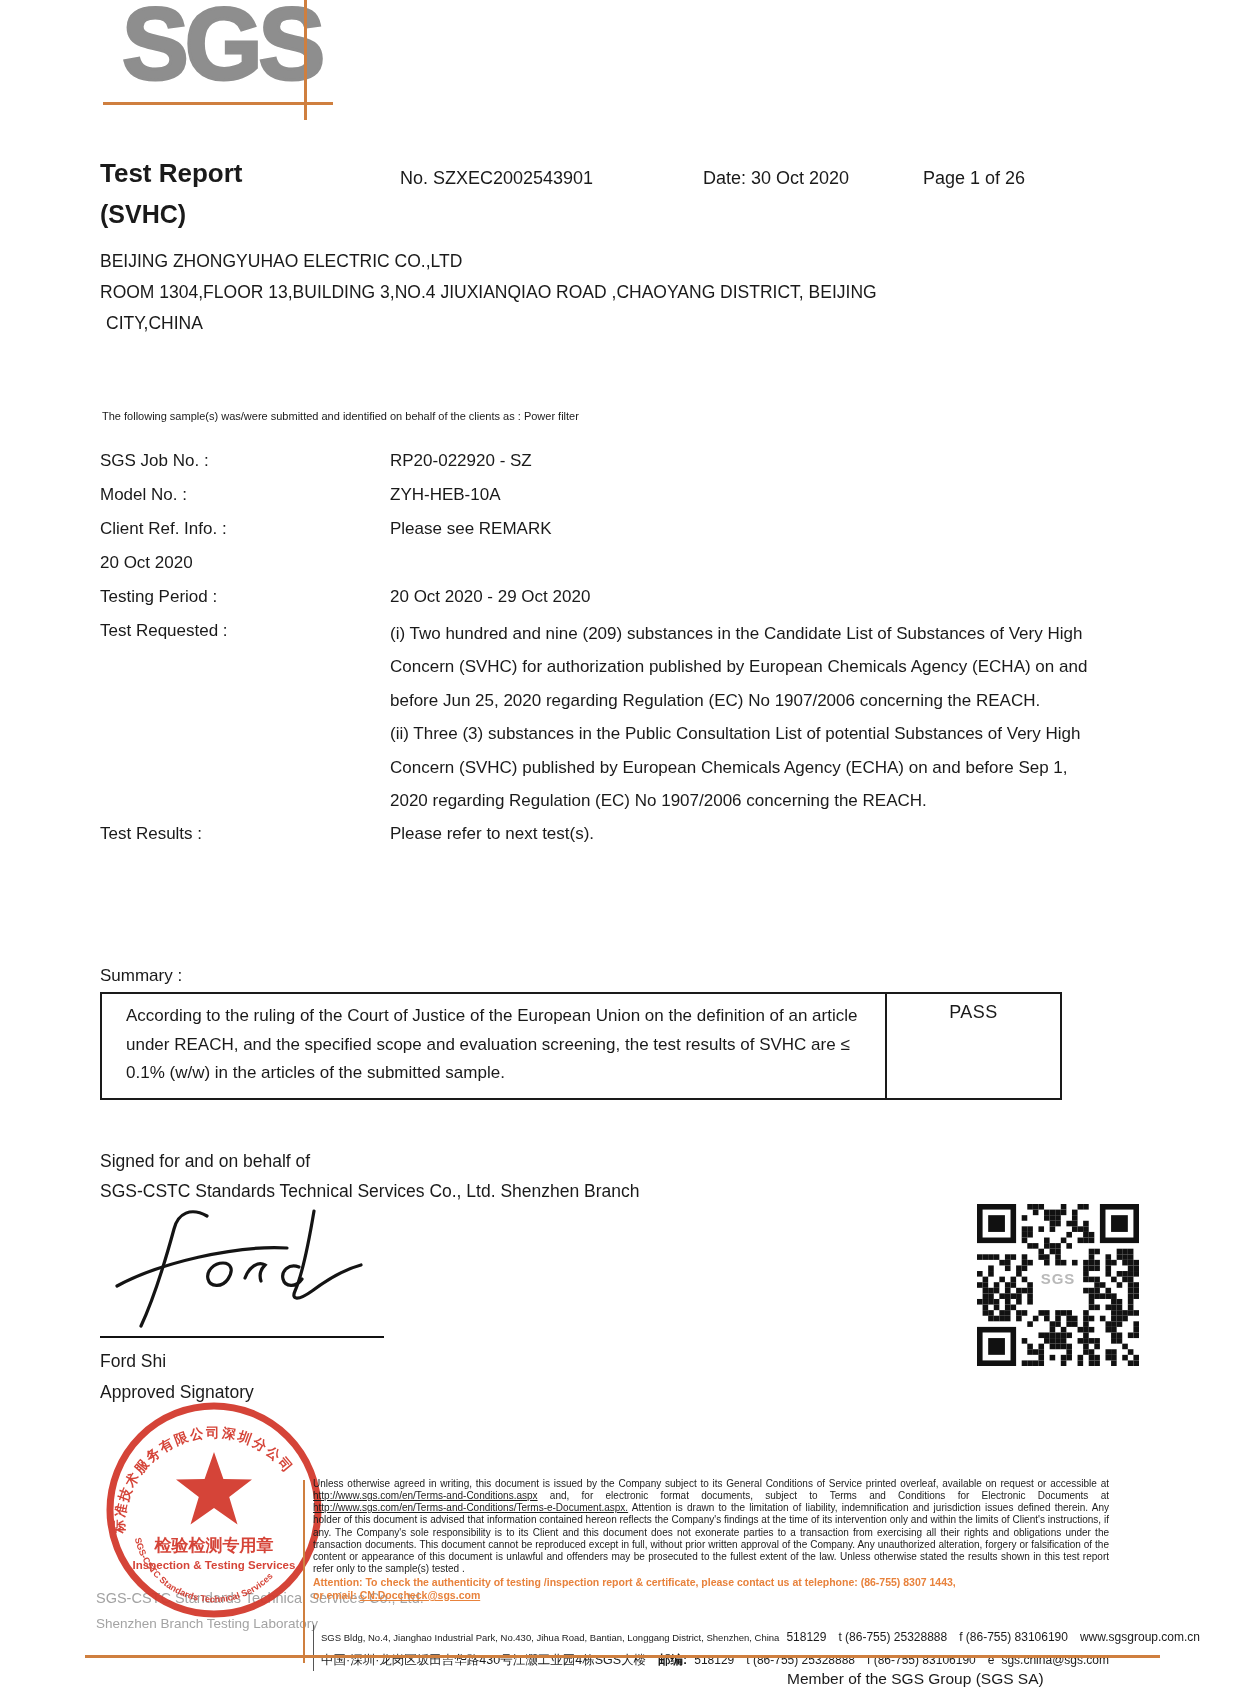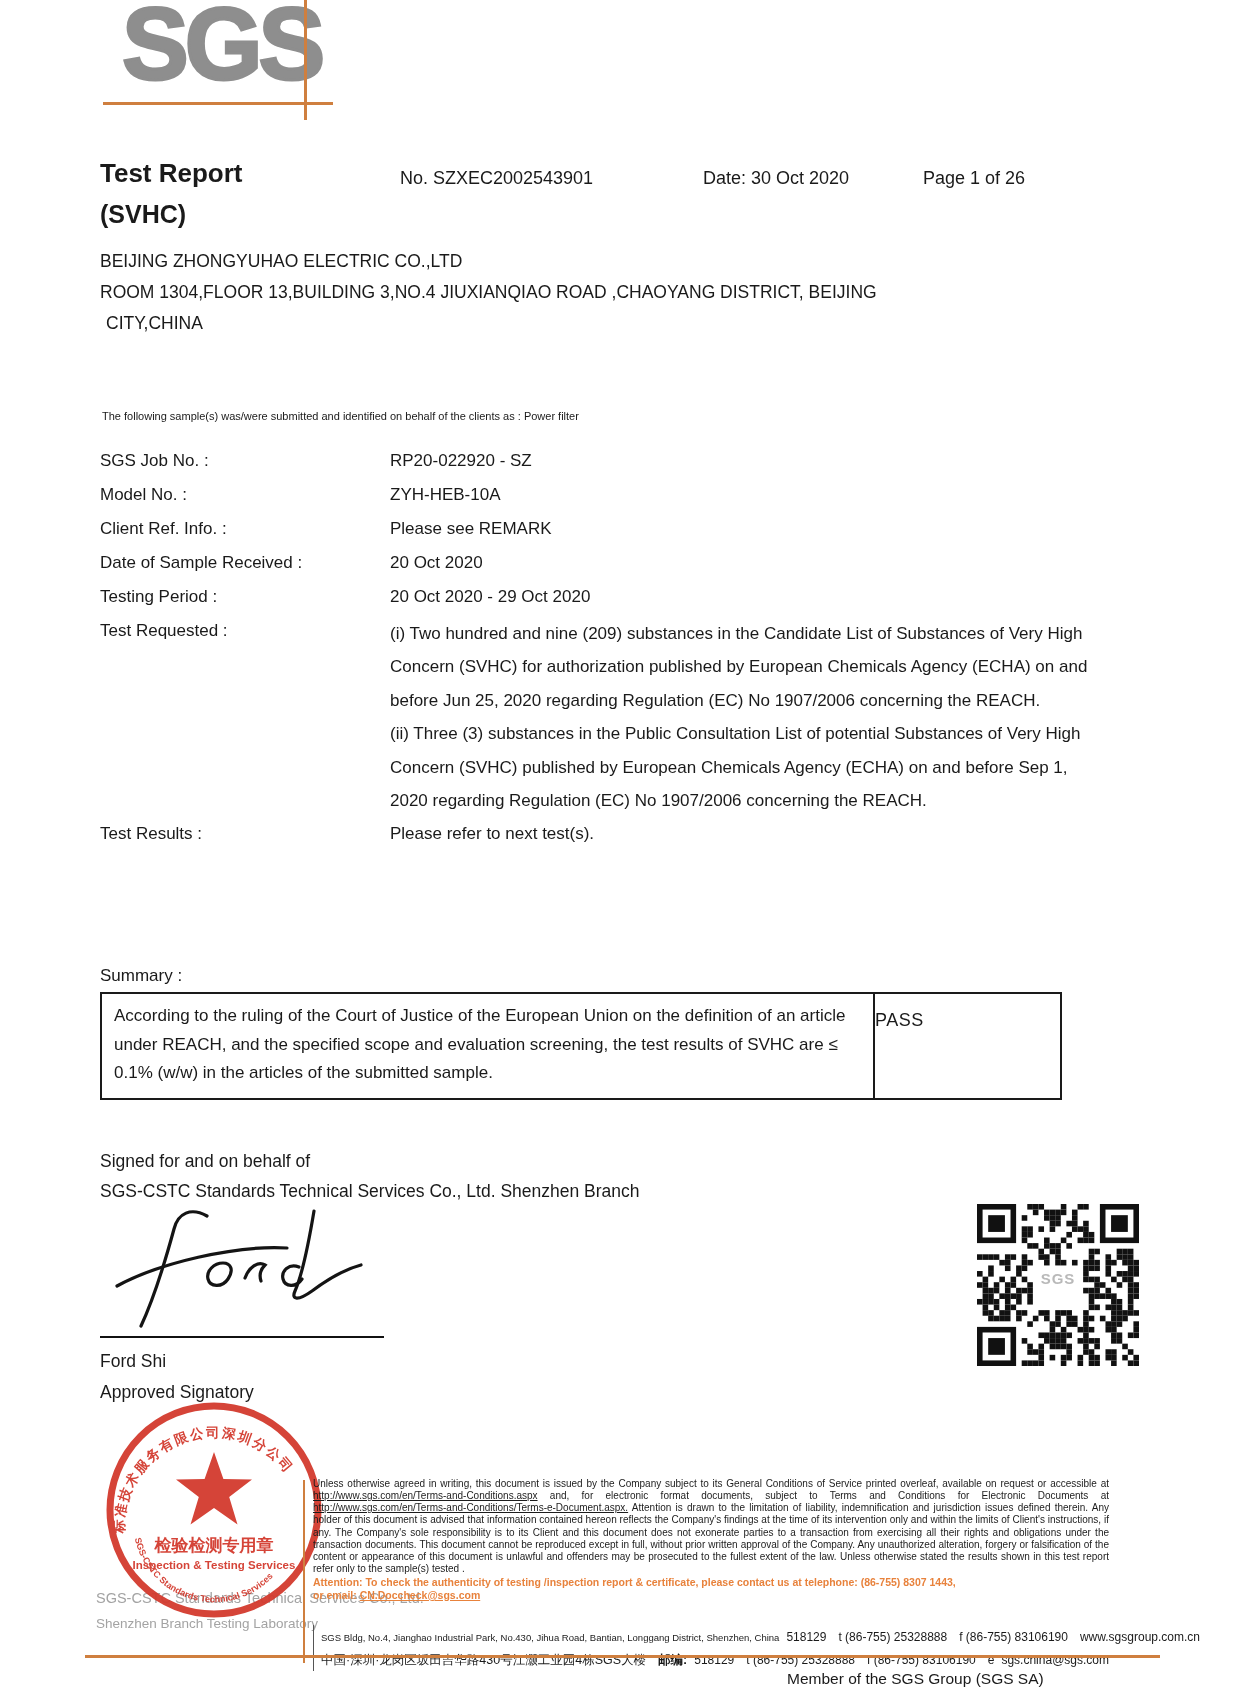--- a/index.html
+++ b/index.html
@@ -32,22 +32,22 @@
   .drow{display:flex;line-height:34px;}
   .drow .lbl{width:290px;flex:0 0 290px;}
   .drow .val{flex:1;}
   .drow-multi{display:flex;}
   .drow-multi .lbl{width:290px;flex:0 0 290px;line-height:34px;}
   .tr-val{flex:0 0 700px;width:700px;line-height:33.4px;padding-top:3px;}
   .tr-val p{margin:0;}
 
   .summary-h{left:100px;top:966px;font-size:17px;}
   .summary-box{left:100px;top:992px;width:958px;border:2px solid #1a1a1a;display:flex;}
-  .summary-left{flex:0 0 745px;padding:8px 14px 10px 12px;font-size:17px;line-height:28.5px;}
-  .summary-right{flex:1;border-left:2px solid #1a1a1a;text-align:left;padding-top:16px;
+  .summary-left{flex:0 0 745px;padding:8px 14px 10px 12px;font-size:17px;line-height:28.5px;margin-left:12px;}
+  .summary-right{flex:1;border-left:2px solid #1a1a1a;text-align:center;padding-top:8px;
     font-size:18px;letter-spacing:.5px;}
 
   .signed{left:100px;top:1146px;font-size:17.5px;line-height:30px;}
   .sig-svg{left:95px;top:1200px;}
   .sig-line{left:100px;top:1336px;width:284px;height:2px;background:#111;}
   .signer{left:100px;top:1346px;font-size:17.5px;line-height:31px;}
 
   .qr-wrap{left:977px;top:1204px;width:162px;height:162px;}
   .qr-label{position:absolute;left:0;top:66px;width:162px;text-align:center;
     font-size:15px;font-weight:bold;color:#b9b9b9;letter-spacing:1px;}
@@ -107,21 +107,20 @@
     </div>
     <div class="drow">
       <span class="lbl">Model No. :</span>
       <span class="val">ZYH-HEB-10A</span>
     </div>
     <div class="drow">
       <span class="lbl">Client Ref. Info. :</span>
       <span class="val">Please see REMARK</span>
     </div>
     <div class="drow">
-      <span class="lbl">Date of Sample Received :</span>
       <span class="val">20 Oct 2020</span>
     </div>
     <div class="drow">
       <span class="lbl">Testing Period :</span>
       <span class="val">20 Oct 2020 - 29 Oct 2020</span>
     </div>
     <div class="drow-multi">
       <span class="lbl">Test Requested :</span>
       <div class="tr-val">
         <p>(i) Two hundred and nine (209) substances in the Candidate List of Substances of Very High Concern (SVHC) for authorization published by European Chemicals Agency (ECHA) on and before Jun 25, 2020 regarding Regulation (EC) No 1907/2006 concerning the REACH.</p>

